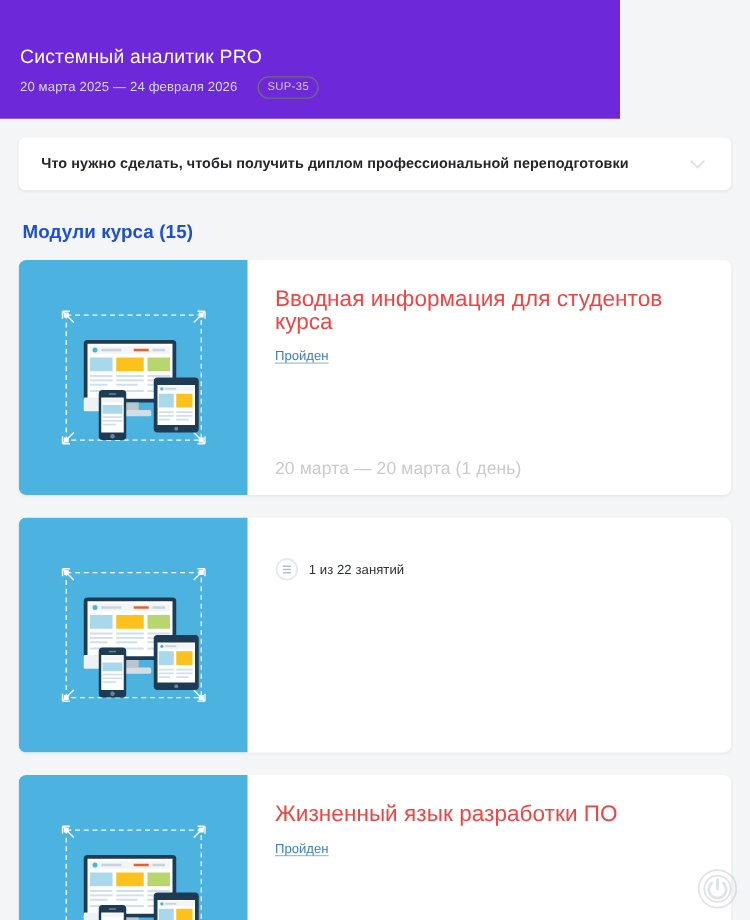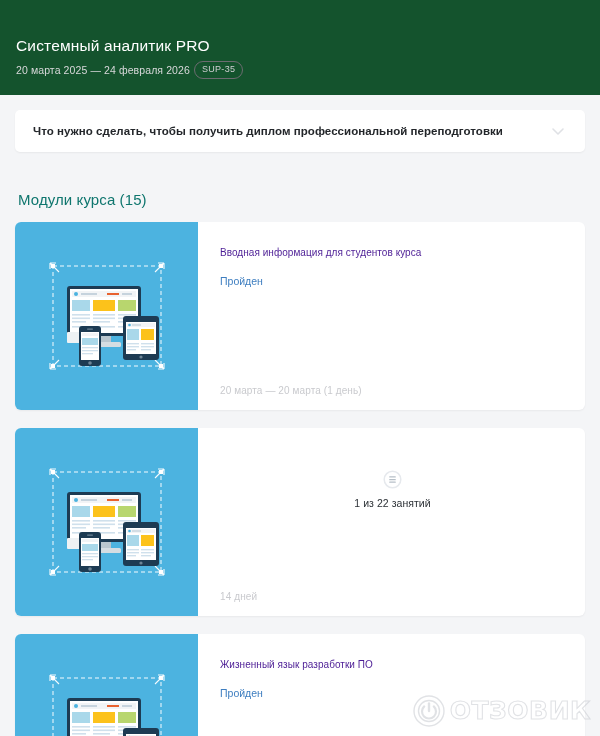--- a/index.html
+++ b/index.html
@@ -12,38 +12,38 @@
   body {
     background: #f4f5f7;
     font-family: "Liberation Sans", "DejaVu Sans", sans-serif;
     color: #1f2326;
     overflow: hidden;
     position: relative;
   }
 
   
   .header {
-    background: #14532d;
-    width: 600px;
+    background: #6d28d9;
+    width: 496px;
     height: 95px;
     padding: 36px 0 0 16px;
     position: relative;
   }
   .header-title {
     color: #ffffff;
     font-size: 15.5px;
     font-weight: 400;
     letter-spacing: 0.15px;
     line-height: 20px;
   }
   .header-meta {
     margin-top: 5px;
     display: flex;
     align-items: center;
-    gap: 4px;
+    gap: 16px;
   }
   .header-dates {
     color: #d8d8da;
     font-size: 10.5px;
     letter-spacing: 0.1px;
     line-height: 14px;
   }
   .header-badge {
     border: 1px solid #6c6c70;
     border-radius: 9px;
@@ -81,25 +81,25 @@
   .chevron-down {
     width: 18px;
     height: 18px;
     flex: none;
     display: block;
   }
   .chevron-down svg { display: block; }
 
   
   .section-heading {
-    margin-top: 39px;
+    margin-top: 25px;
     margin-bottom: 14px;
     font-size: 15px;
-    font-weight: 400;
-    color: #0f766e;
+    font-weight: 700;
+    color: #1d4ed8;
     letter-spacing: 0.1px;
     padding-left: 3px;
   }
 
   
   .module-card {
     background: #ffffff;
     border-radius: 6px;
     display: flex;
     margin-bottom: 18px;
@@ -118,30 +118,31 @@
   .module-thumb svg { display: block; }
 
   .module-body {
     flex: 1;
     padding: 22px 20px 14px 22px;
     display: flex;
     flex-direction: column;
     position: relative;
   }
   .module-title {
-    font-size: 10px;
+    font-size: 18px;
     font-weight: 400;
-    color: #4c1d95;
+    color: #ef4444;
     line-height: 18px;
     letter-spacing: 0.05px;
   }
   .module-status-link {
     margin-top: 13px;
     font-size: 10.5px;
     color: #3e7ec0;
+    text-decoration: underline;
     text-decoration-color: #9dbfe0;
     text-underline-offset: 2px;
     align-self: flex-start;
     cursor: pointer;
   }
   .module-progress {
     display: flex;
     align-items: center;
     gap: 8px;
     margin-top: 11px;
@@ -153,28 +154,28 @@
     display: block;
   }
   .progress-icon svg { display: block; }
   .progress-text {
     font-size: 10.5px;
     color: #2c3136;
     letter-spacing: 0.05px;
   }
   .module-footer {
     margin-top: auto;
-    font-size: 10px;
+    font-size: 14px;
     color: #c9cace;
     letter-spacing: 0.1px;
     padding-top: 18px;
   }
 
   
-  .module-progress.no-link { margin-top: 20px; flex-direction: column; }
+  .module-progress.no-link { margin-top: 10px; }
 
   
   .watermark {
     position: absolute;
     right: 9px;
     bottom: 8px;
     display: flex;
     align-items: center;
     gap: 4px;
     opacity: 0.5;
@@ -396,21 +397,20 @@
               <circle cx="9.5" cy="9.5" r="8.3" fill="none" stroke="#e6e9ed" stroke-width="1.5"></circle>
               <g fill="#b6bfc7">
                 <rect x="6.2" y="6.3" width="6.6" height="1.3" rx="0.5"></rect>
                 <rect x="6.2" y="8.9" width="6.6" height="1.3" rx="0.5"></rect>
                 <rect x="6.2" y="11.5" width="6.6" height="1.3" rx="0.5"></rect>
               </g>
             </svg>
           </span>
           <span class="progress-text">1 из 22 занятий</span>
         </div>
-        <div class="module-footer">14 дней</div>
       </div>
     </div>
 
     <div class="module-card">
       <div class="module-thumb">
         <span>
           <svg width="124" height="124" viewBox="0 0 124 124" aria-hidden="true">
             <rect x="8" y="12" width="108" height="100" fill="none" stroke="#ffffff" stroke-width="1" stroke-dasharray="4 3" opacity="0.95"></rect>
             <g stroke="#ffffff" stroke-width="1.1" fill="none" opacity="0.95">
               <path d="M14 18 L5 9 M5 9 L11 9 M5 9 L5 15"></path>
@@ -496,14 +496,13 @@
 
 <div class="watermark">
   <span>
     <svg width="34" height="34" viewBox="0 0 34 34" aria-hidden="true">
       <circle cx="17" cy="17" r="15" fill="none" stroke="#c3c6cc" stroke-width="1.4"></circle>
       <circle cx="17" cy="17" r="10.5" fill="none" stroke="#c3c6cc" stroke-width="1.4"></circle>
       <path d="M17 9.5 L17 17" stroke="#c3c6cc" stroke-width="2.4" stroke-linecap="round"></path>
       <path d="M12.2 12.4 A7 7 0 1 0 21.8 12.4" fill="none" stroke="#c3c6cc" stroke-width="2.2" stroke-linecap="round"></path>
     </svg>
   </span>
-  <span class="watermark-text">ОТЗОВИК</span>
 </div>
 
 </body></html>

